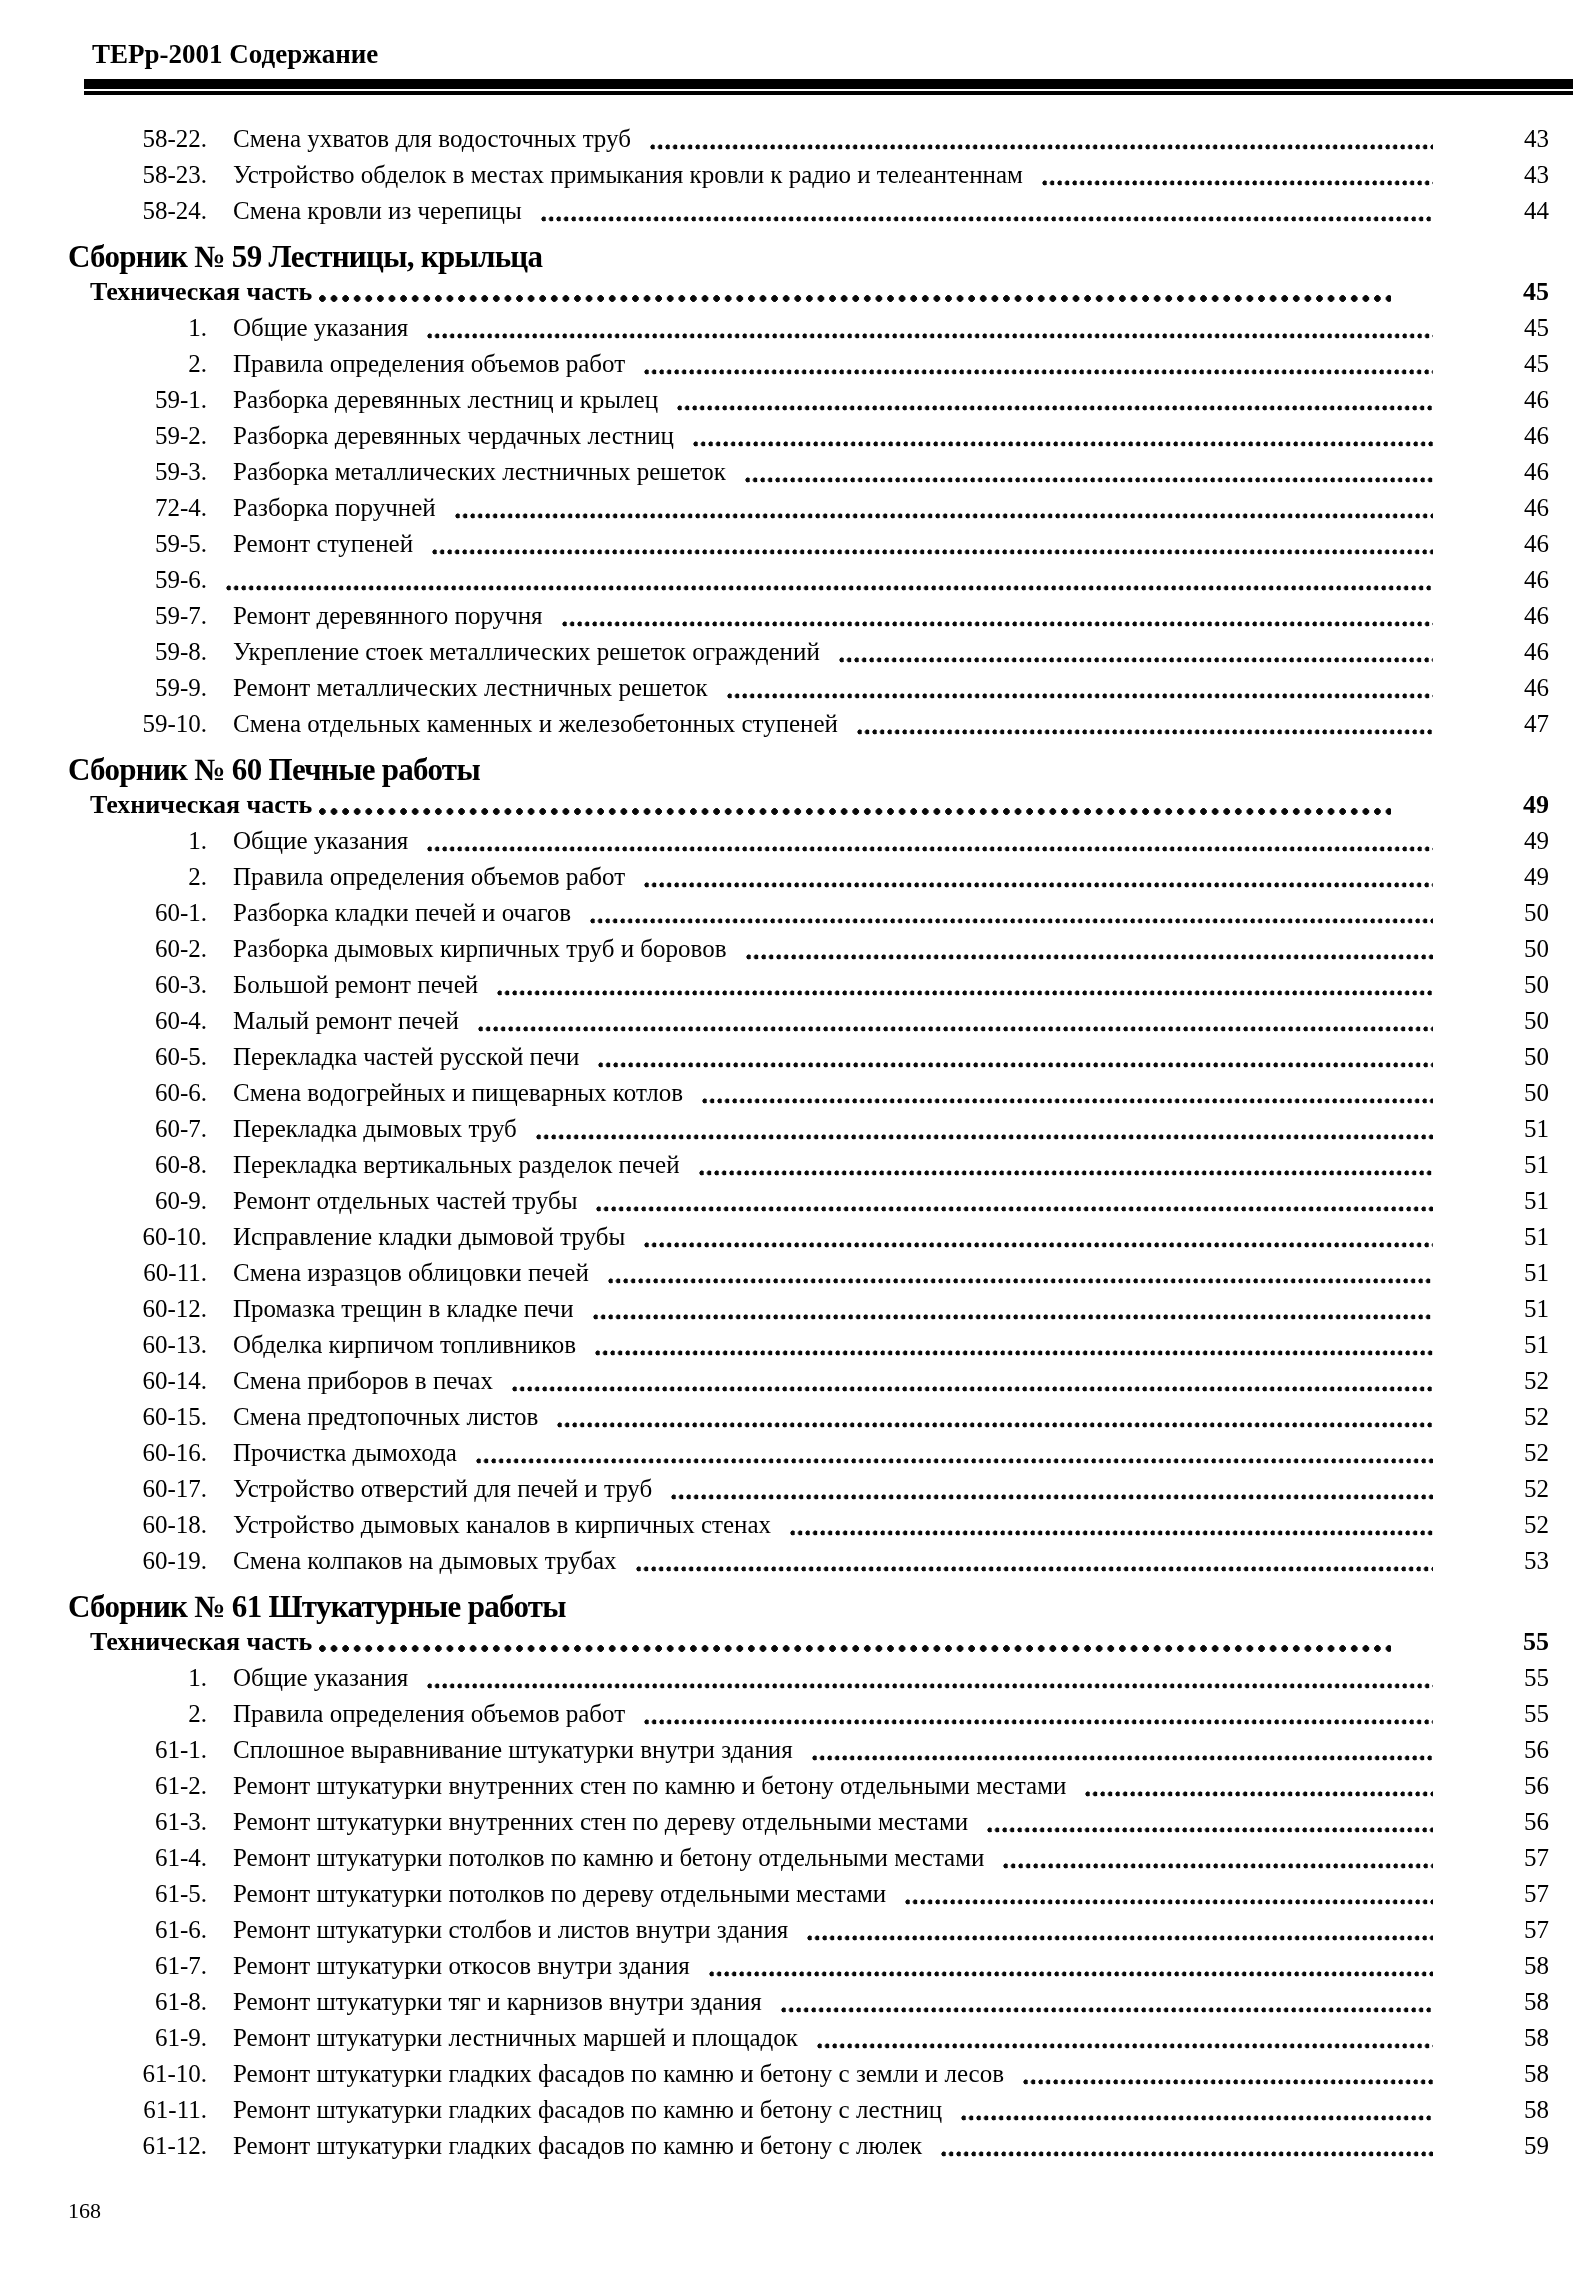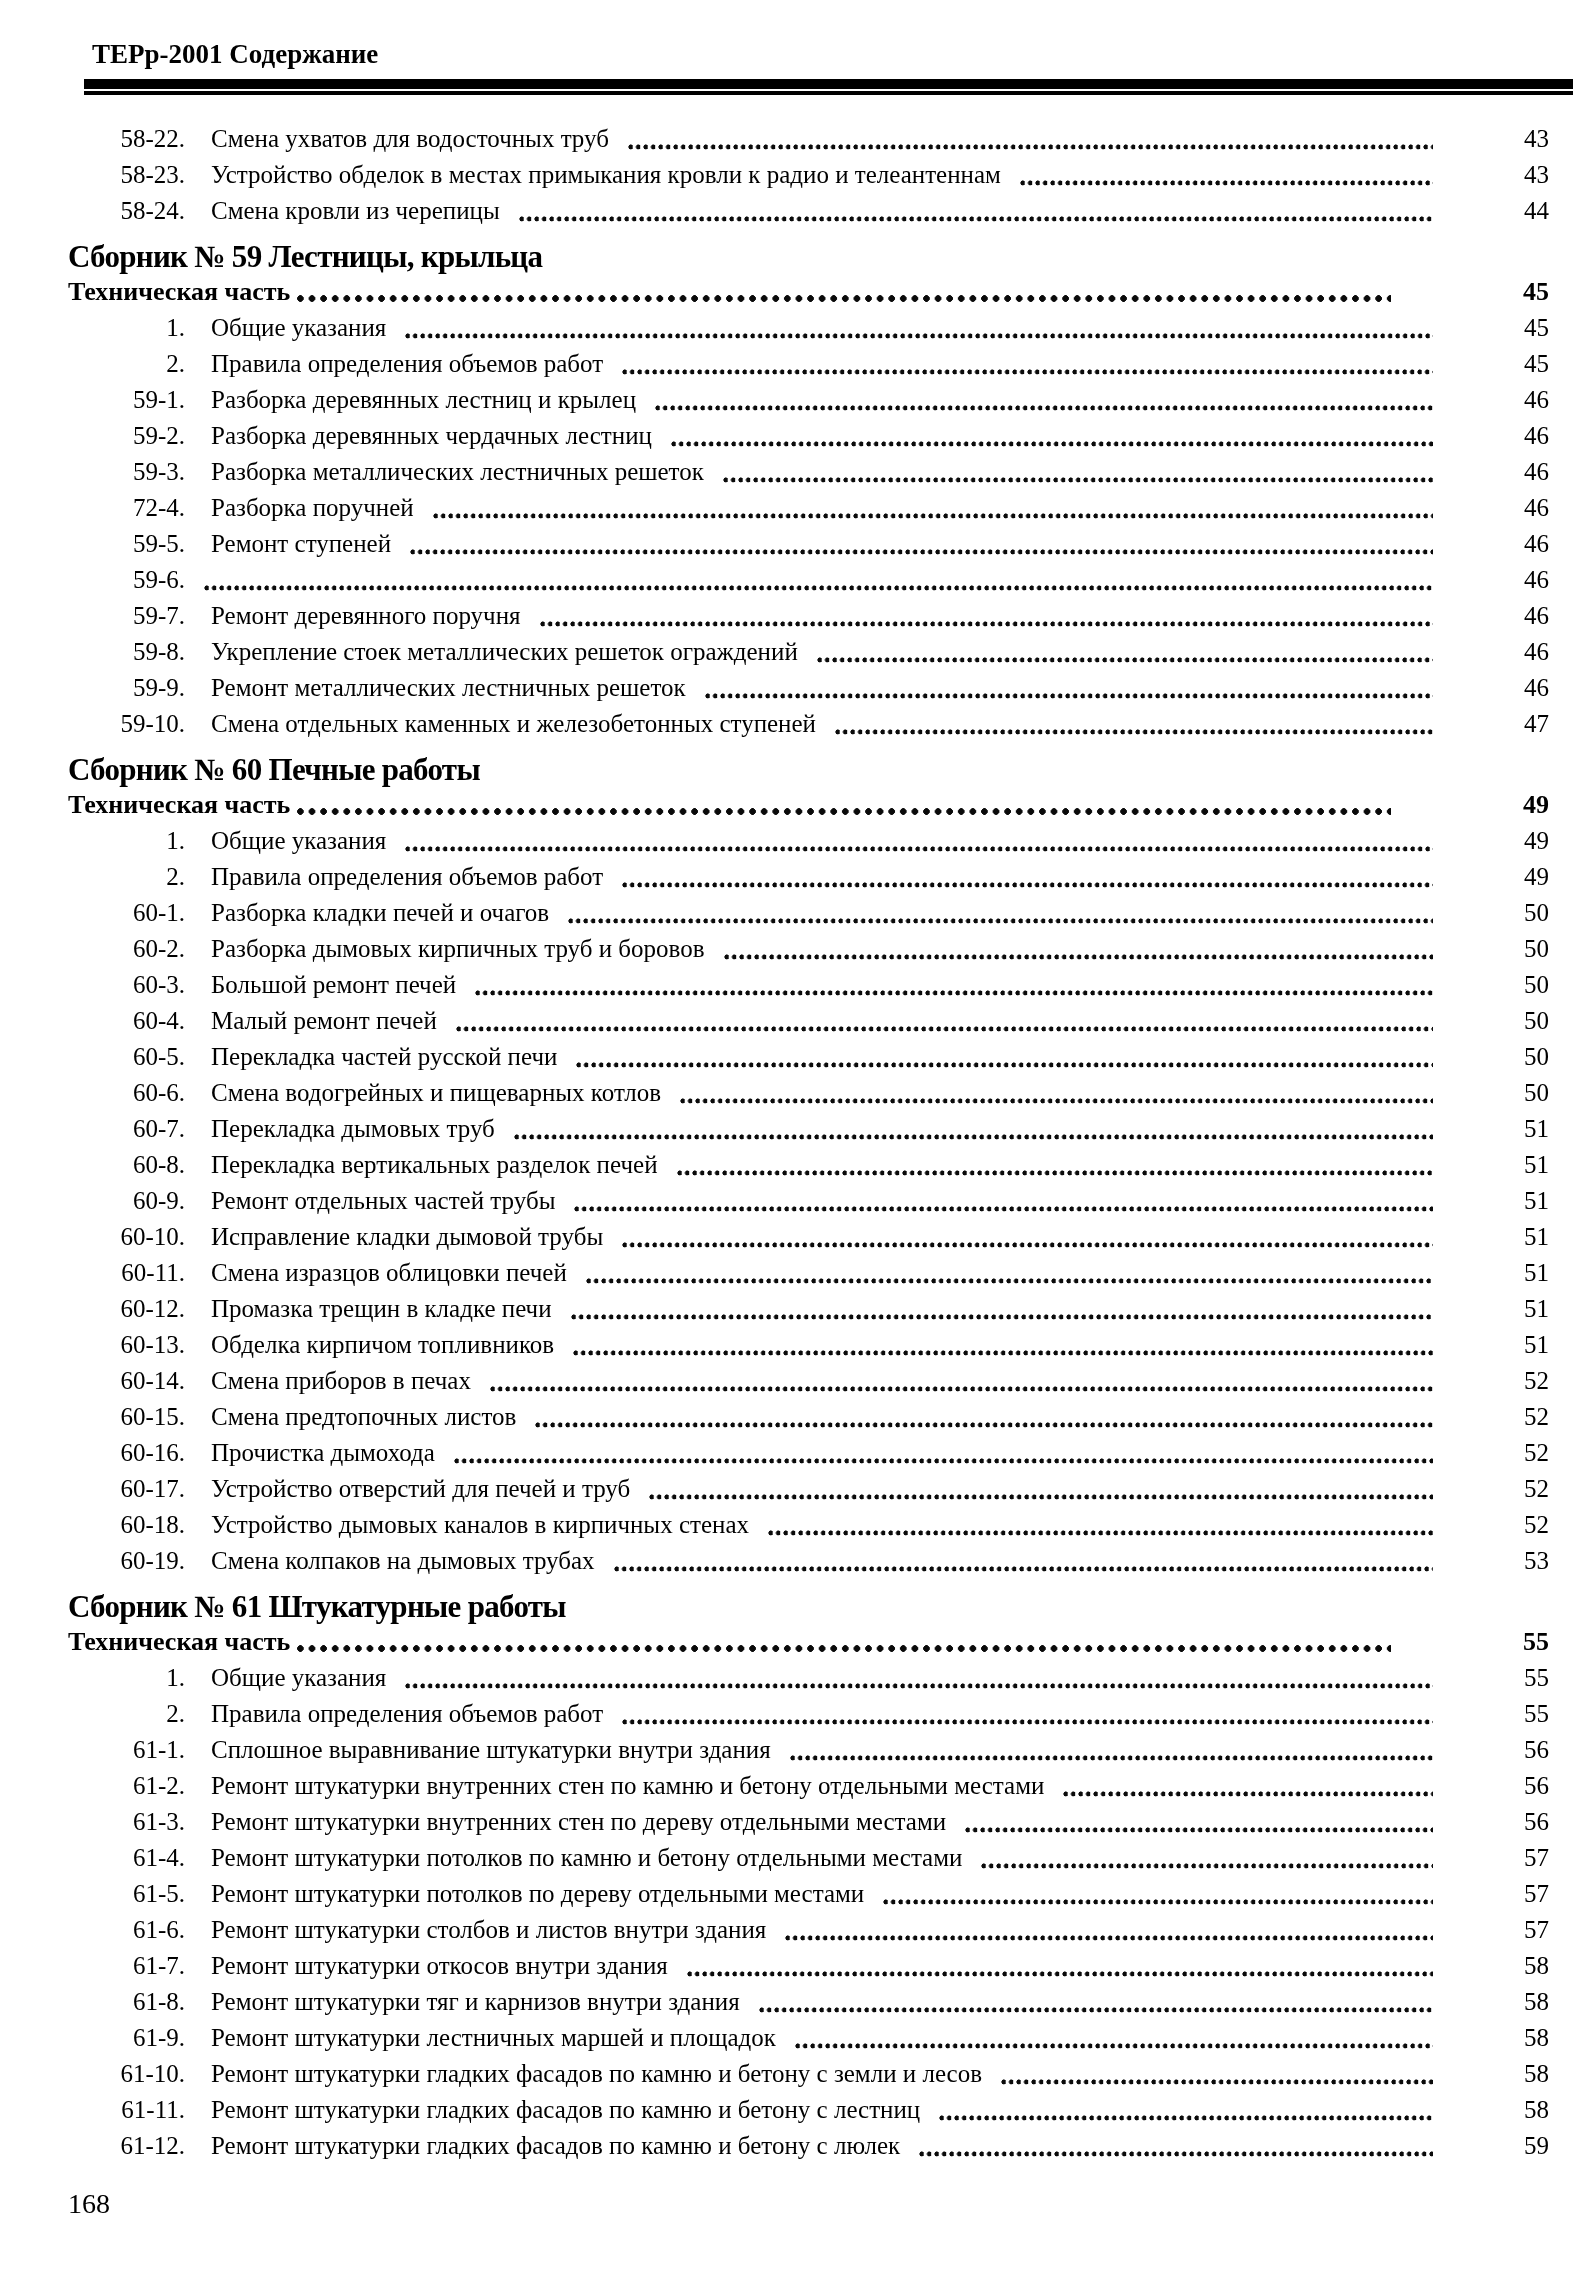--- a/index.html
+++ b/index.html
@@ -36,20 +36,21 @@
     margin-top: 26px;
     padding: 0 45px 0 68px;
   }
   .toc-row {
     display: flex;
     align-items: center;
     height: 36px;
     line-height: 36px;
     font-size: 25px;
     white-space: nowrap;
+    margin-left: 22px;
   }
   .toc-num {
     flex: 0 0 117px;
     text-align: right;
   }
   .toc-title {
     margin-left: 26px;
   }
   .toc-leader {
     flex: 1 1 auto;
@@ -81,23 +82,23 @@
     margin-left: 0;
   }
   .toc-row.tech .toc-leader {
     margin-left: 6.8px;
     margin-right: 82px;
     background: radial-gradient(circle at 3.4px 3.4px, #0a0a0a 3px, transparent 3.4px) repeat-x;
     background-size: 11.6px 6.8px;
     background-position: left 0 bottom 8.2px;
   }
   .page-footer {
-    margin-top: 24px;
+    margin-top: 31px;
     padding-left: 68px;
-    font-size: 28px;
+    font-size: 22px;
     line-height: 31px;
   }
 </style>
 </head>
 <body>
 
 <div class="page-header">
   <div class="page-header-title">ТЕРр-2001 Содержание</div>
   <div class="header-rule">
     <div class="rule-thick"></div>

